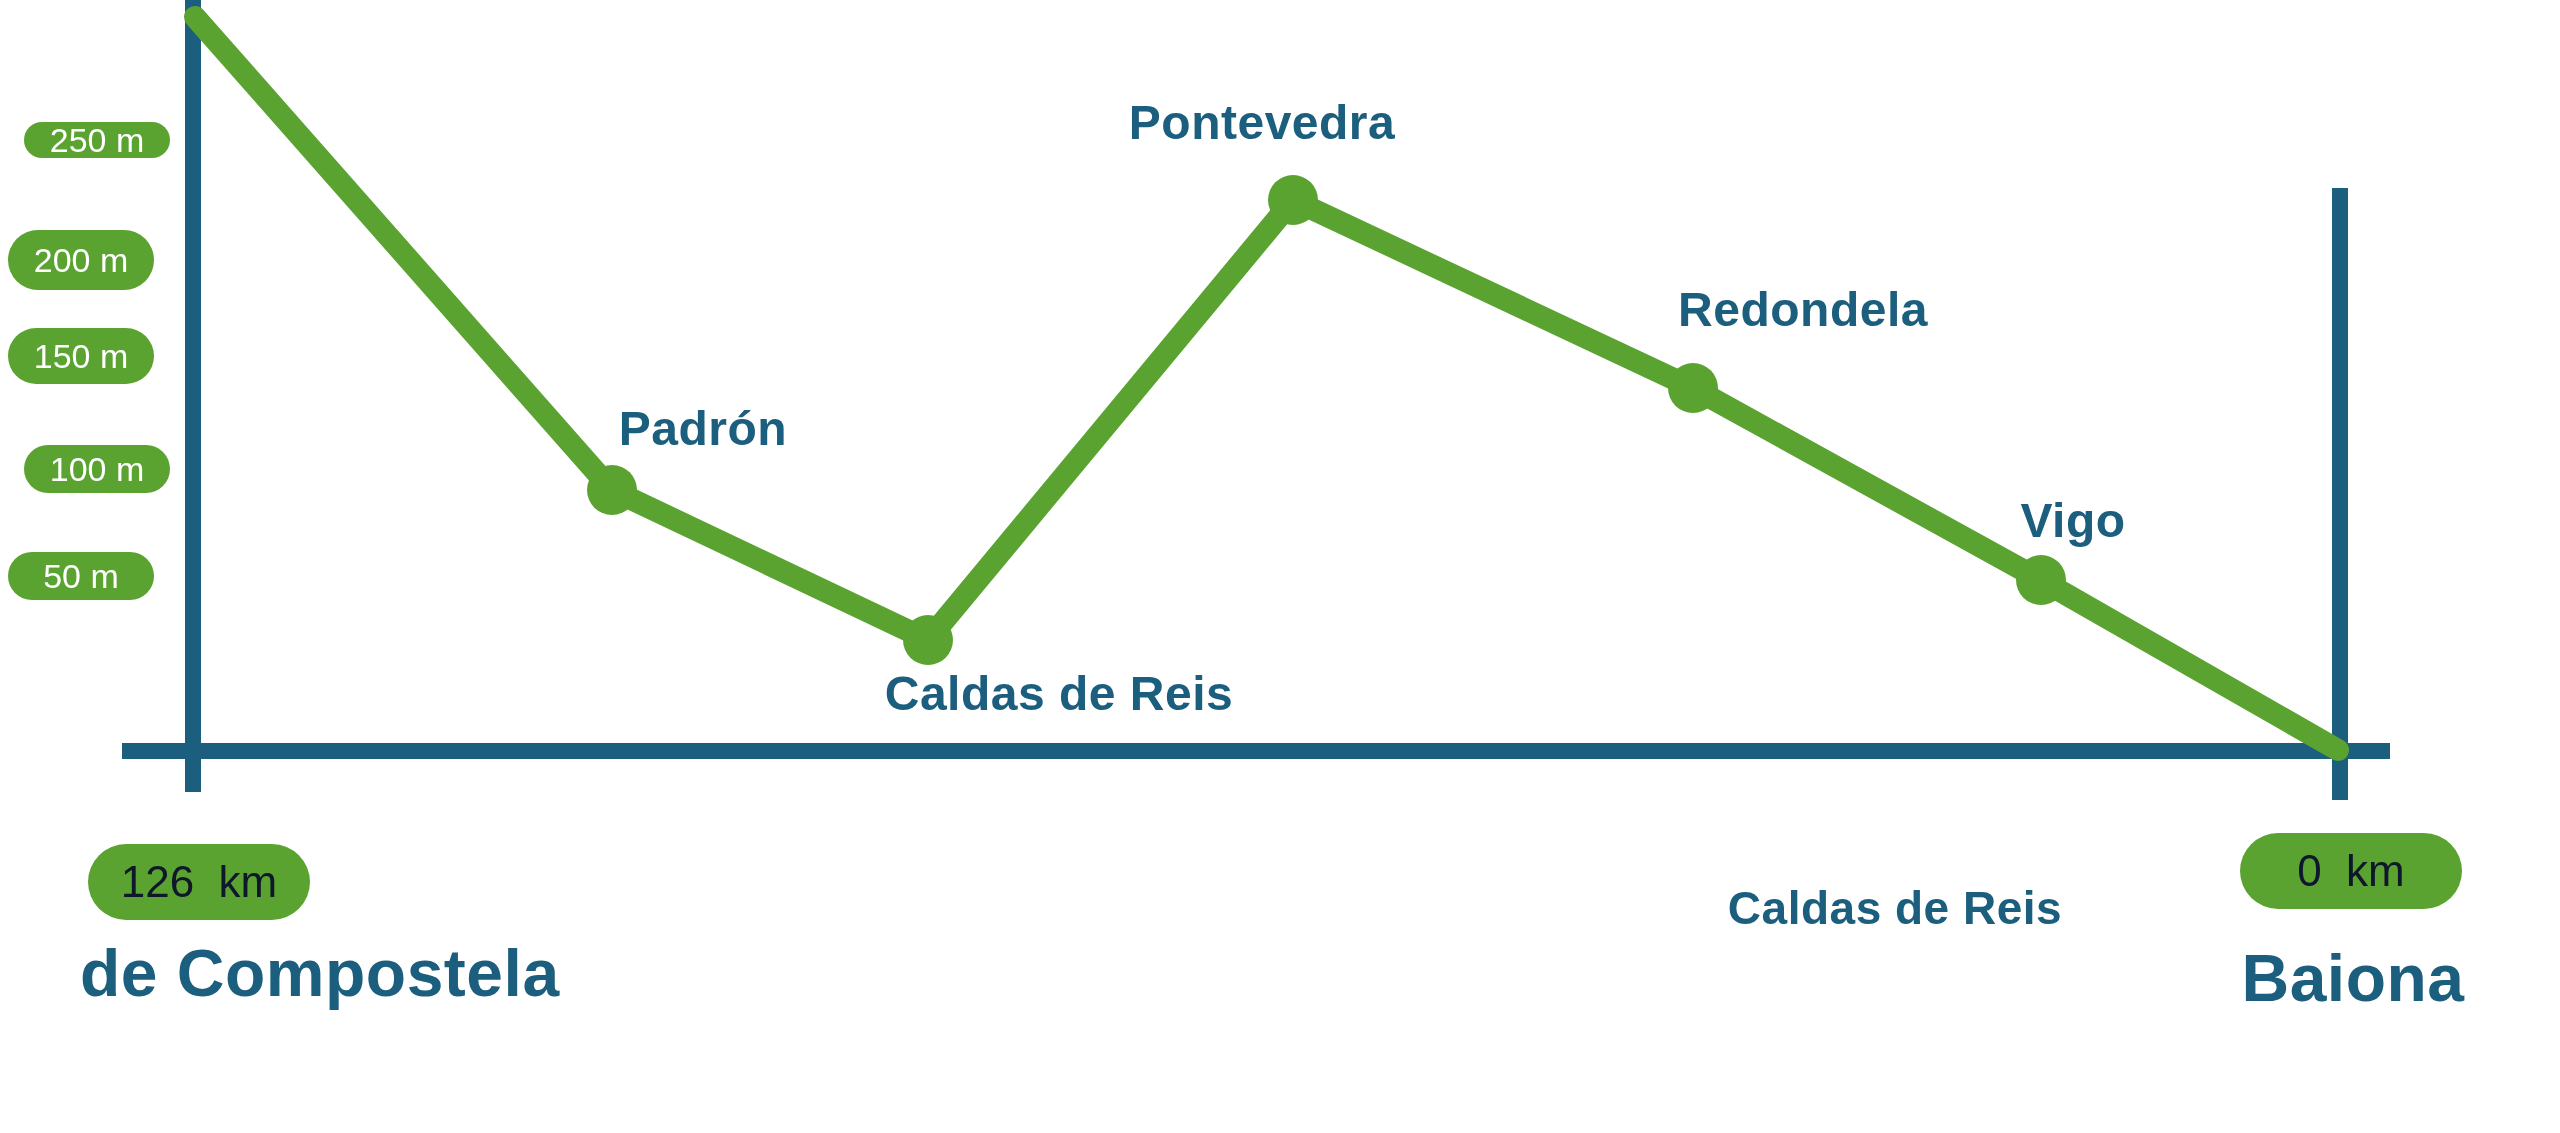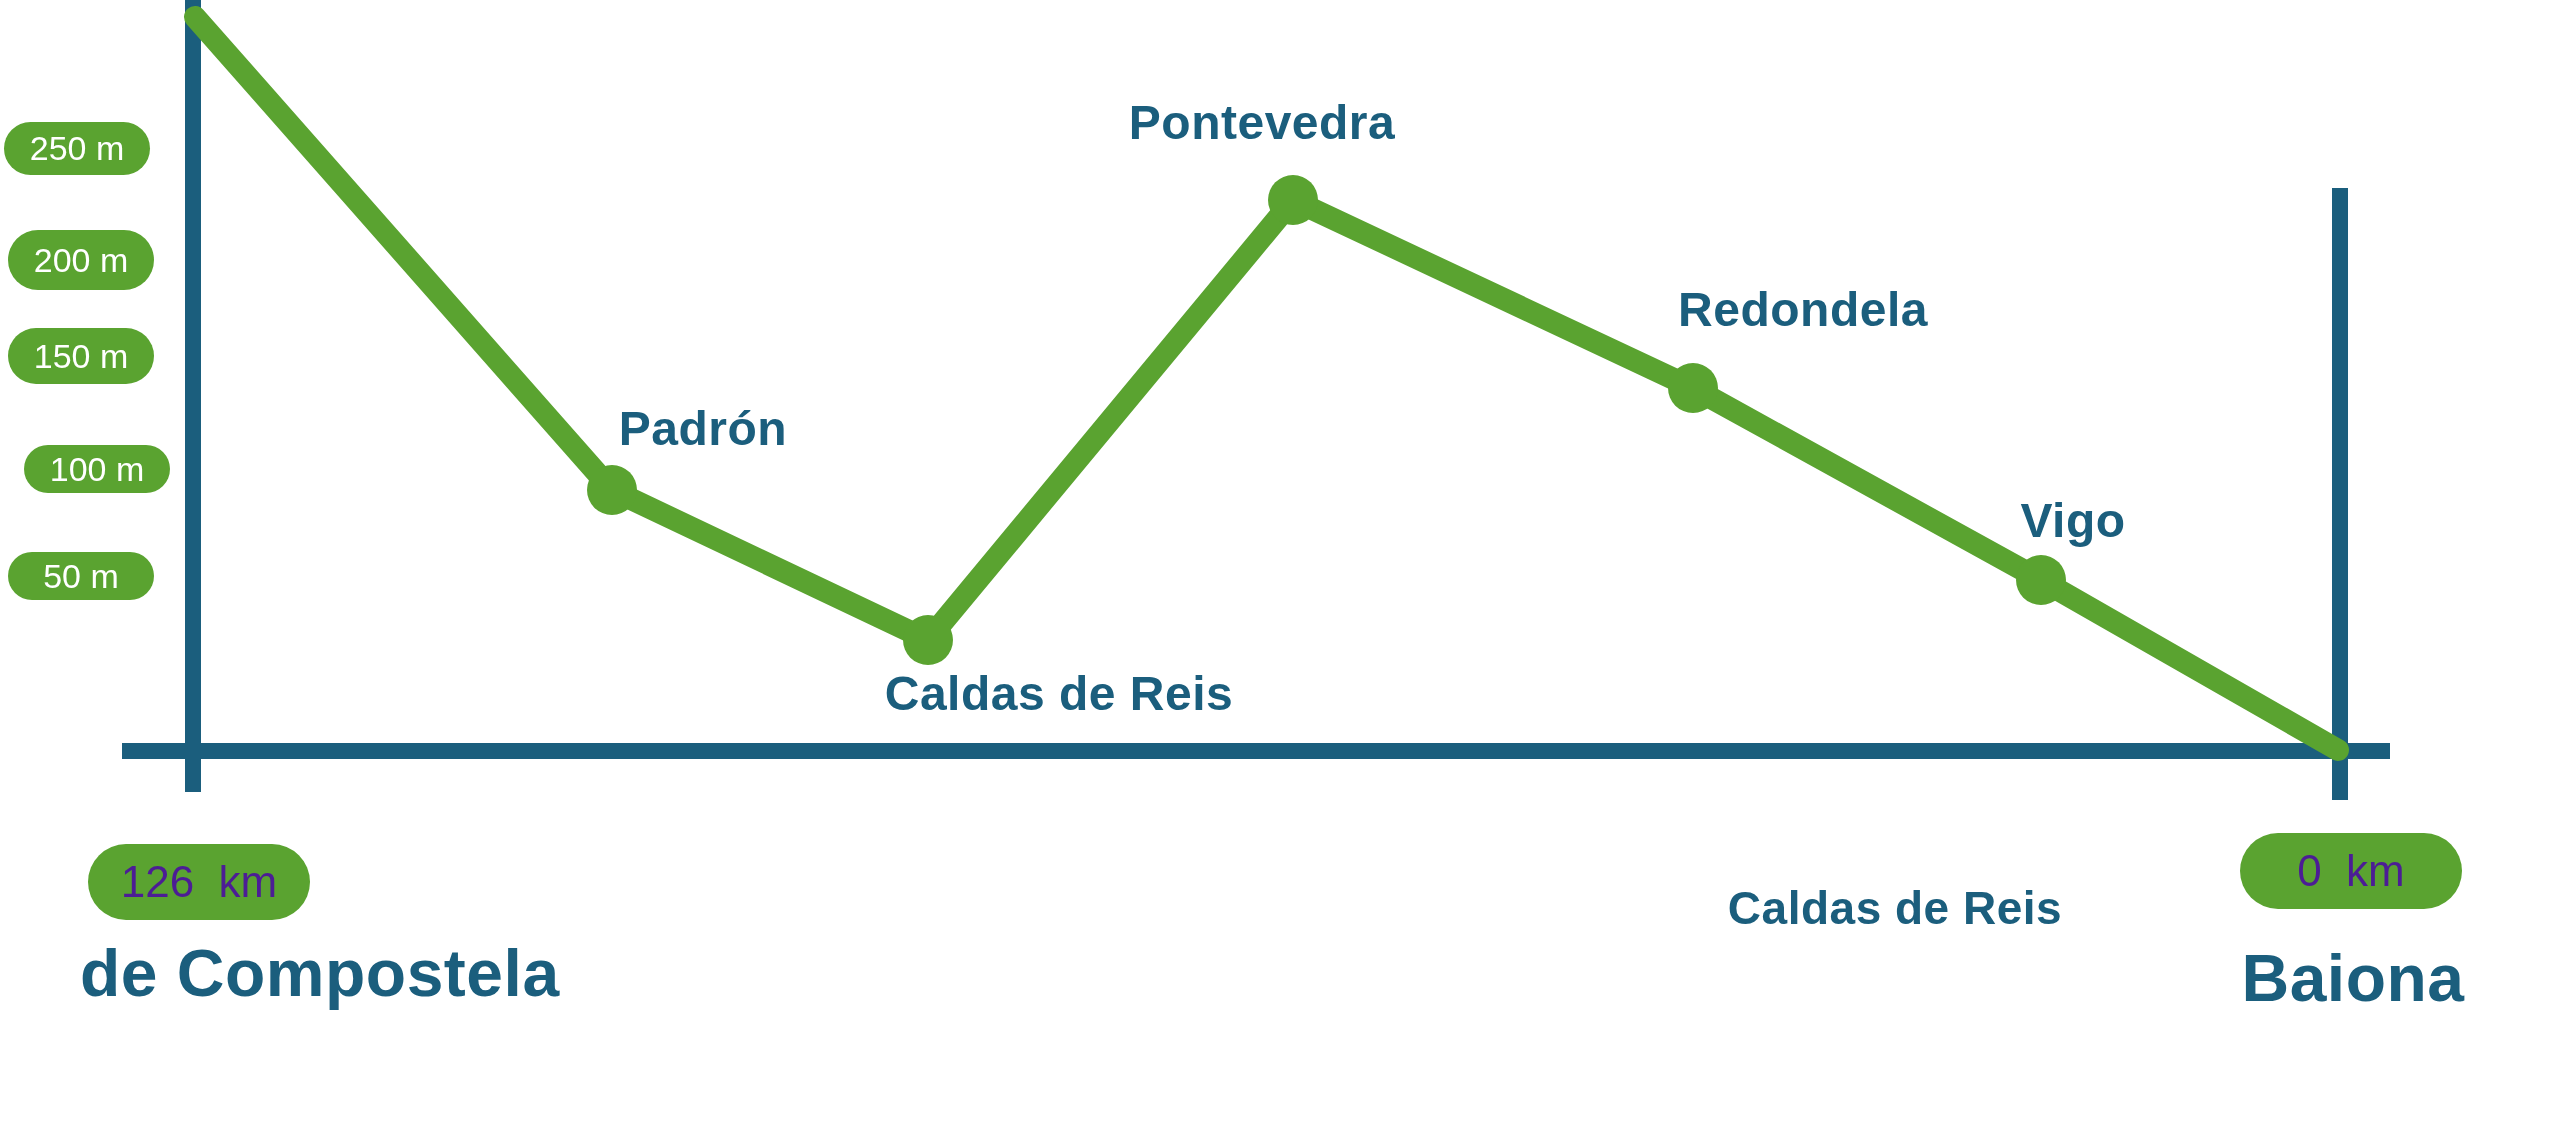--- a/index.html
+++ b/index.html
@@ -11,21 +11,21 @@
   .station-label{
     position:absolute;transform:translate(-50%,-50%);
     font-weight:700;font-size:48px;color:#1b5e7d;white-space:nowrap;letter-spacing:0.5px;
   }
   .elev-pill{
     position:absolute;display:flex;align-items:center;justify-content:center;
     background:#5aa330;color:#ffffff;border-radius:30px;font-size:34px;white-space:pre;
   }
   .km-pill{
     position:absolute;display:flex;align-items:center;justify-content:center;
-    background:#5aa330;color:#4c1d95;border-radius:42px;font-size:44px;white-space:pre;
+    background:#5aa330;color:#0f172a;border-radius:42px;font-size:44px;white-space:pre;
   }
   .big-label{
     position:absolute;font-weight:700;font-size:66px;color:#1b5e7d;
     line-height:1.33;white-space:nowrap;letter-spacing:0.5px;
   }
   .big-label.centered{transform:translateX(-50%);}
   .bottom-extra{
     position:absolute;transform:translate(-50%,-50%);
     font-weight:700;font-size:46px;color:#1b5e7d;white-space:nowrap;letter-spacing:0.5px;
   }
@@ -61,18 +61,18 @@
 
   <div class="big-label centered" id="end-label" style="left: 2353px; top: 935px;">Baiona</div>
 
   <div class="bottom-extra" id="bottom-extra" style="left: 1895px; top: 908px;">Caldas de Reis</div>
 
 <div class="station-label" style="left: 703px; top: 428px;">Padrón</div>
     <div class="station-label" style="left: 1059px; top: 693px;">Caldas de Reis</div>
     <div class="station-label" style="left: 1262px; top: 122px;">Pontevedra</div>
     <div class="station-label" style="left: 1803px; top: 309px;">Redondela</div>
     <div class="station-label" style="left: 2073px; top: 520px;">Vigo</div>
-    <div class="elev-pill" style="left: 4px; top: 122px; width: 146px; height: 53px;">250 m</div>
+    <div class="elev-pill" style="left: 24px; top: 122px; width: 146px; height: 36px;">250 m</div>
     <div class="elev-pill" style="left: 8px; top: 230px; width: 146px; height: 60px;">200 m</div>
     <div class="elev-pill" style="left: 8px; top: 328px; width: 146px; height: 56px;">150 m</div>
     <div class="elev-pill" style="left: 24px; top: 445px; width: 146px; height: 48px;">100 m</div>
     <div class="elev-pill" style="left: 8px; top: 552px; width: 146px; height: 48px;">50 m</div>
   </div>
 
 </body></html>

